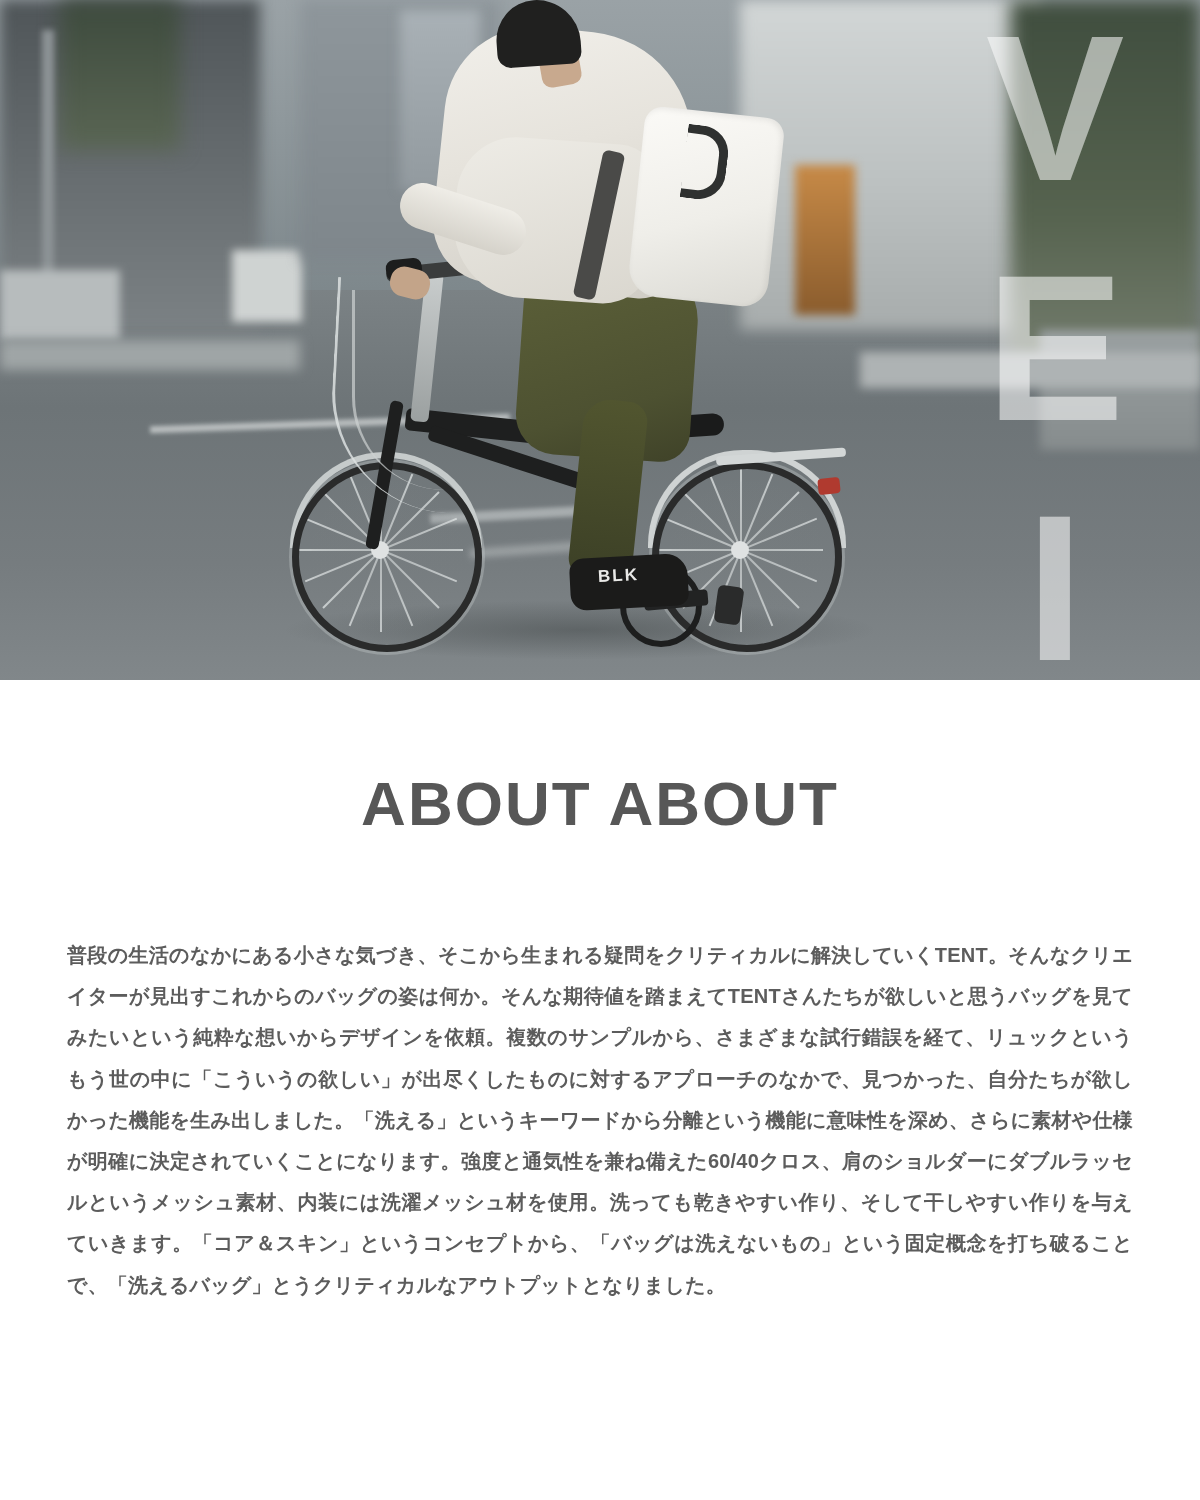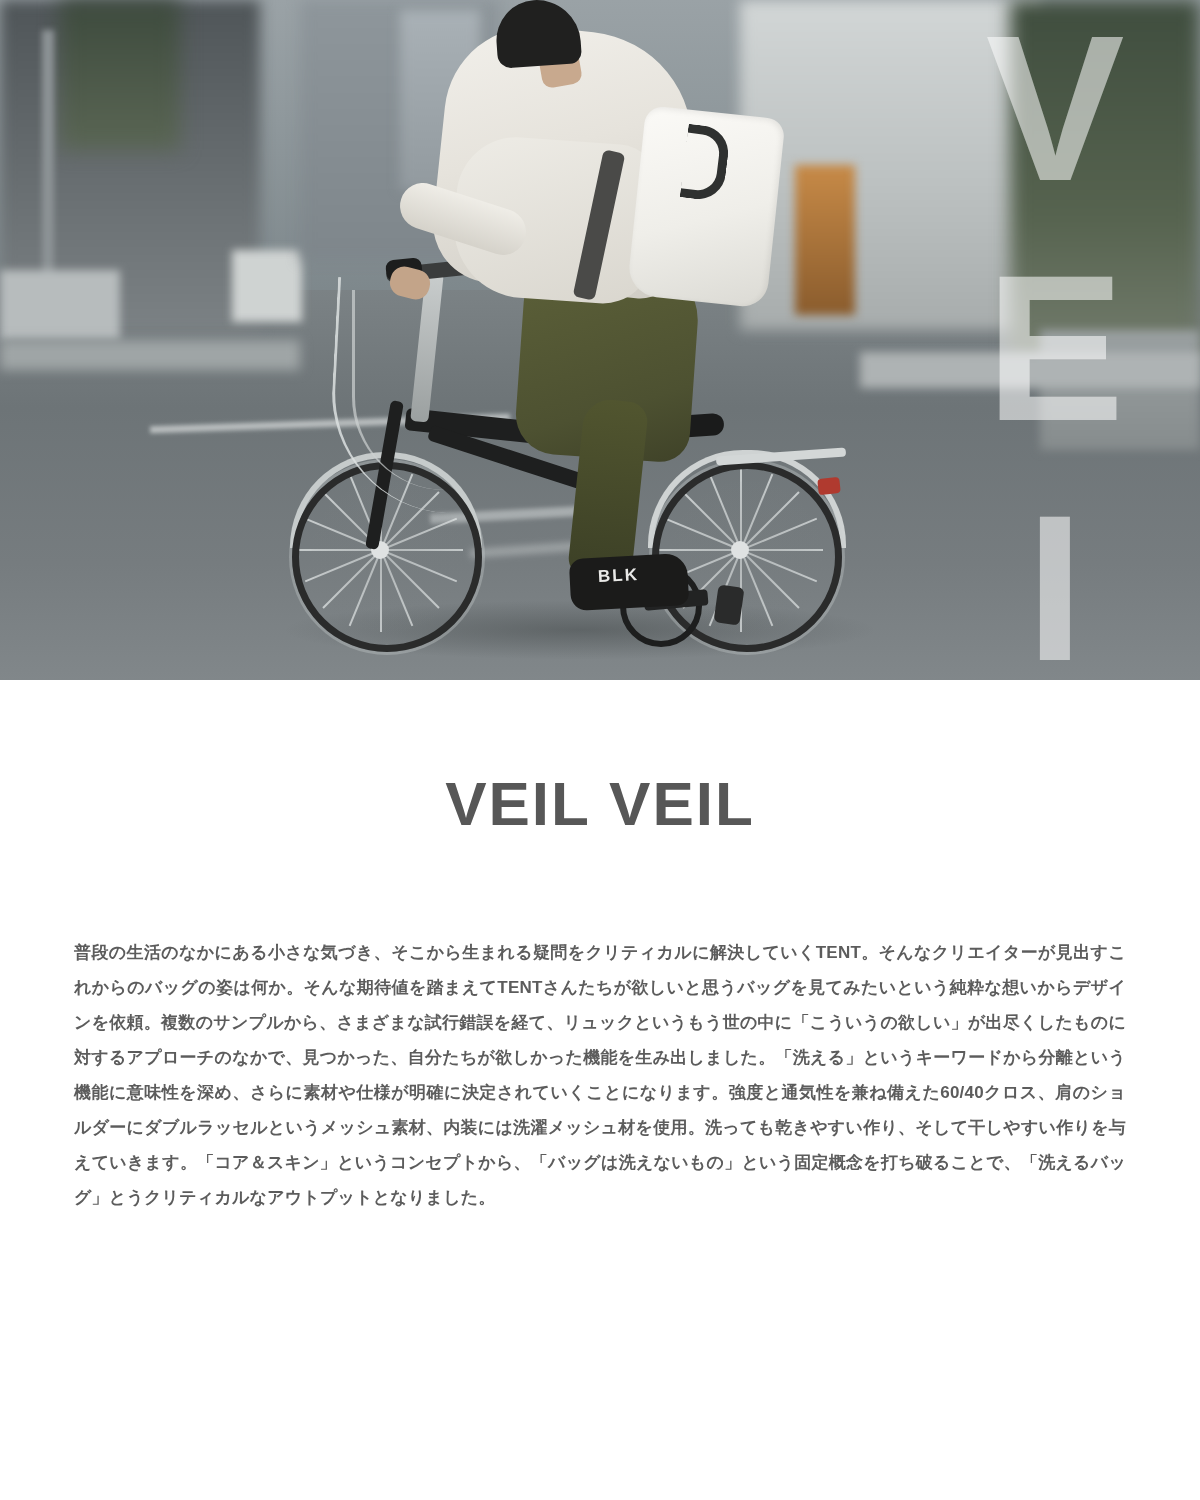--- a/index.html
+++ b/index.html
@@ -317,26 +317,26 @@
     text-align: center;
     color: #575757;
     font-size: 62px;
     font-weight: bold;
     letter-spacing: 2px;
     margin: 0 0 96px 0;
     font-family: "Liberation Sans", sans-serif;
   }
   .about-body {
     color: #5c5c5c;
-    font-size: 17px;
+    font-size: 20px;
     line-height: 2.06;
     font-weight: bold;
     letter-spacing: 0.2px;
     text-align: justify;
-    margin: 12px;
+    margin: 5px;
     font-family: "Liberation Sans", sans-serif;
   }
 </style>
 </head>
 <body>
 
 <section class="hero">
   <div class="hero-sky"></div>
   <div class="hero-road"></div>
 
@@ -426,15 +426,15 @@
     <div class="r-head"></div>
     <div class="bag-strap"></div>
     <div class="bag"></div>
     <div class="bag-logo"></div>
   </div>
 
   <div class="watermark">VEIL</div>
 </section>
 
 <section class="article">
-  <h1 class="about-title">VEIL VEIL</h1>
+  <h1 class="about-title">ABOUT ABOUT</h1>
   <p class="about-body">普段の生活のなかにある小さな気づき、そこから生まれる疑問をクリティカルに解決していくTENT。そんなクリエイターが見出すこれからのバッグの姿は何か。そんな期待値を踏まえてTENTさんたちが欲しいと思うバッグを見てみたいという純粋な想いからデザインを依頼。複数のサンプルから、さまざまな試行錯誤を経て、リュックというもう世の中に「こういうの欲しい」が出尽くしたものに対するアプローチのなかで、見つかった、自分たちが欲しかった機能を生み出しました。「洗える」というキーワードから分離という機能に意味性を深め、さらに素材や仕様が明確に決定されていくことになります。強度と通気性を兼ね備えた60/40クロス、肩のショルダーにダブルラッセルというメッシュ素材、内装には洗濯メッシュ材を使用。洗っても乾きやすい作り、そして干しやすい作りを与えていきます。「コア＆スキン」というコンセプトから、「バッグは洗えないもの」という固定概念を打ち破ることで、「洗えるバッグ」とうクリティカルなアウトプットとなりました。</p>
 </section>
 
 </body></html>

